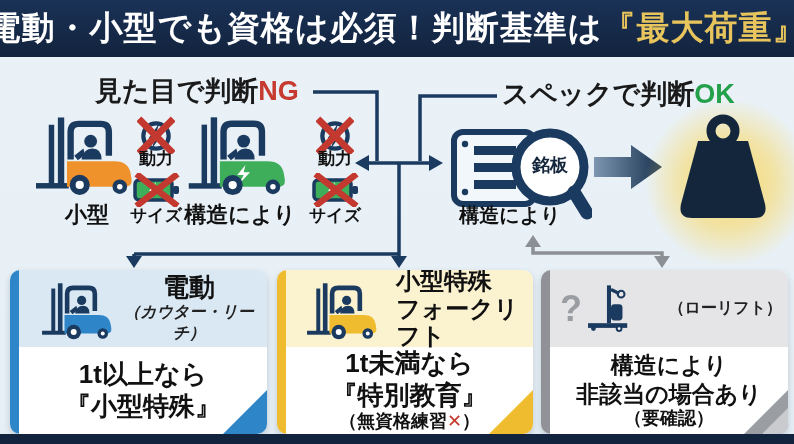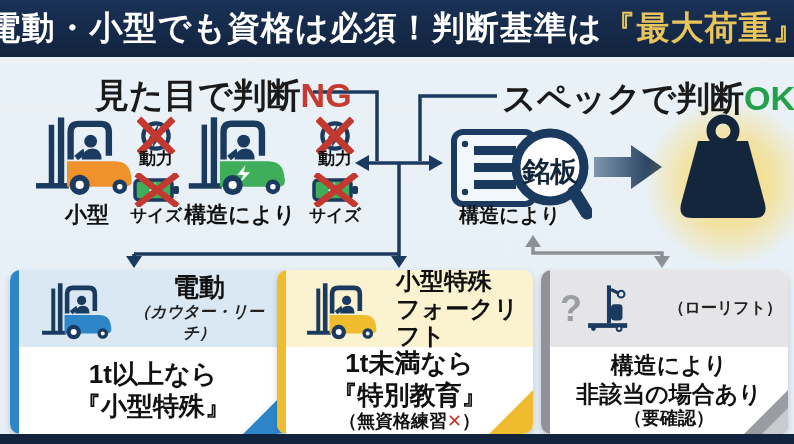--- a/index.html
+++ b/index.html
@@ -8,36 +8,36 @@
          background:linear-gradient(180deg,#EAF2F8 0%,#E6EFF5 100%);}
   .abs{position:absolute;}
 
   
   .banner{left:0;top:0;width:794px;height:57px;background:linear-gradient(180deg,#1A3257 0%,#12233D 100%);
           display:flex;align-items:center;justify-content:center;z-index:3;}
   .banner .t{font-size:33px;font-weight:bold;color:#FFFFFF;letter-spacing:1px;white-space:nowrap;}
   .banner .hl{color:#E7C45C;}
 
   
-  .sec-title{font-size:34px;font-weight:bold;color:#1A1A1A;white-space:nowrap;z-index:3;}
+  .sec-title{font-size:27px;font-weight:bold;color:#1A1A1A;white-space:nowrap;z-index:3;}
   .st-ng{color:#C63A2F;}
   .st-ok{color:#23A04A;}
 
   .lbl{font-weight:bold;color:#111;text-align:center;z-index:3;}
   .lbl-lg{font-size:22px;}
   .lbl-sm{font-size:17px;}
 
   .svgwrap{z-index:2;}
   .conn{left:0;top:0;width:794px;height:444px;z-index:1;pointer-events:none;}
 
   .glow{left:646px;top:100px;width:165px;height:165px;border-radius:50%;
         background:radial-gradient(circle,rgba(249,216,100,0.95) 0%,rgba(249,216,100,0.55) 40%,rgba(249,216,100,0) 72%);z-index:1;}
   .weight-val{left:664px;top:160px;width:118px;text-align:center;font-size:45px;font-weight:bold;
               color:#F5E48C;z-index:3;line-height:1;}
-  .mag-lbl{left:515px;top:153px;width:70px;text-align:center;font-size:28px;font-weight:bold;color:#14263C;z-index:3;}
+  .mag-lbl{left:515px;top:153px;width:70px;text-align:center;font-size:18px;font-weight:bold;color:#14263C;z-index:3;}
 
   
   .card{top:270px;height:164px;background:#FFFFFF;border-radius:10px;overflow:hidden;
         box-shadow:0 3px 6px rgba(20,40,70,0.20);z-index:2;}
   .card .bar{position:absolute;left:0;top:0;width:9px;height:100%;}
   .card .hdr{position:absolute;left:9px;top:0;right:0;height:77px;display:flex;align-items:center;}
   .card .body{position:absolute;left:9px;top:77px;right:0;bottom:0;display:flex;flex-direction:column;
               align-items:center;justify-content:center;line-height:1.22;}
   .card .fold{position:absolute;right:0;bottom:0;width:0;height:0;border-left:44px solid transparent;}
   .card .fold2{position:absolute;right:0;bottom:0;width:0;height:0;border-left:26px solid transparent;}
@@ -180,21 +180,21 @@
     <line x1="124" y1="72" x2="137" y2="93" stroke="#1B3A5F" stroke-width="13" stroke-linecap="round"></line>
   </svg>
   <div class="abs mag-lbl">銘板</div>
   <div class="abs lbl" style="left:450px;top:202px;width:120px;font-size:20px;">構造により</div>
 
   <svg class="abs svgwrap" style="left:664px;top:114px;" width="118" height="124" viewBox="0 0 118 124">
     <circle cx="59" cy="17" r="12" fill="none" stroke="#14263C" stroke-width="9"></circle>
     <path d="M34,27 h50 l17,63 q3,14 -11,14 h-62 q-14,0 -11,-14 z" fill="#14263C"></path>
   </svg>
 
-  <div class="abs card c-blue" style="left:10px;width:257px;padding-left:20px;">
+  <div class="abs card c-blue" style="left:10px;width:257px;">
     <div class="bar"></div>
     <div class="hdr">
       <svg style="margin-left:20px;" width="80" height="62" viewBox="0 0 112 94">
         <rect x="0" y="80" width="36" height="6" fill="#1B3A5F"></rect>
         <rect x="14" y="16" width="6" height="66" fill="#1B3A5F"></rect>
         <rect x="24" y="8" width="7" height="74" fill="#1B3A5F"></rect>
         <path d="M38,54 V24 q0,-9 9,-9 h24 q9,0 9,9 v26" fill="none" stroke="#1B3A5F" stroke-width="7"></path>
         <circle cx="60" cy="34" r="7" fill="#1B3A5F"></circle>
         <path d="M50,54 q2,-12 12,-12 q10,0 10,12 z" fill="#1B3A5F"></path>
         <path d="M52,42 l-10,8 4,5 8,-6 z" fill="#1B3A5F"></path>

